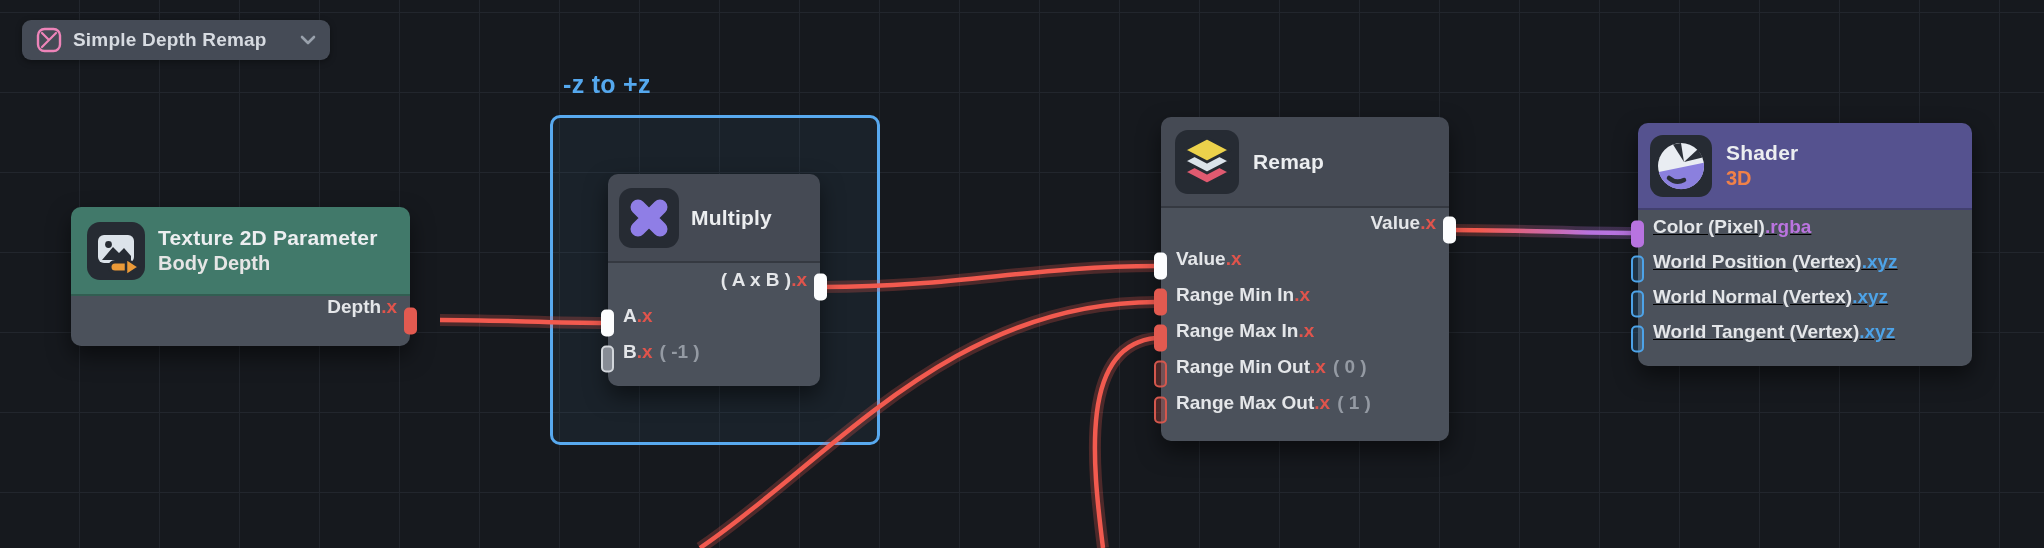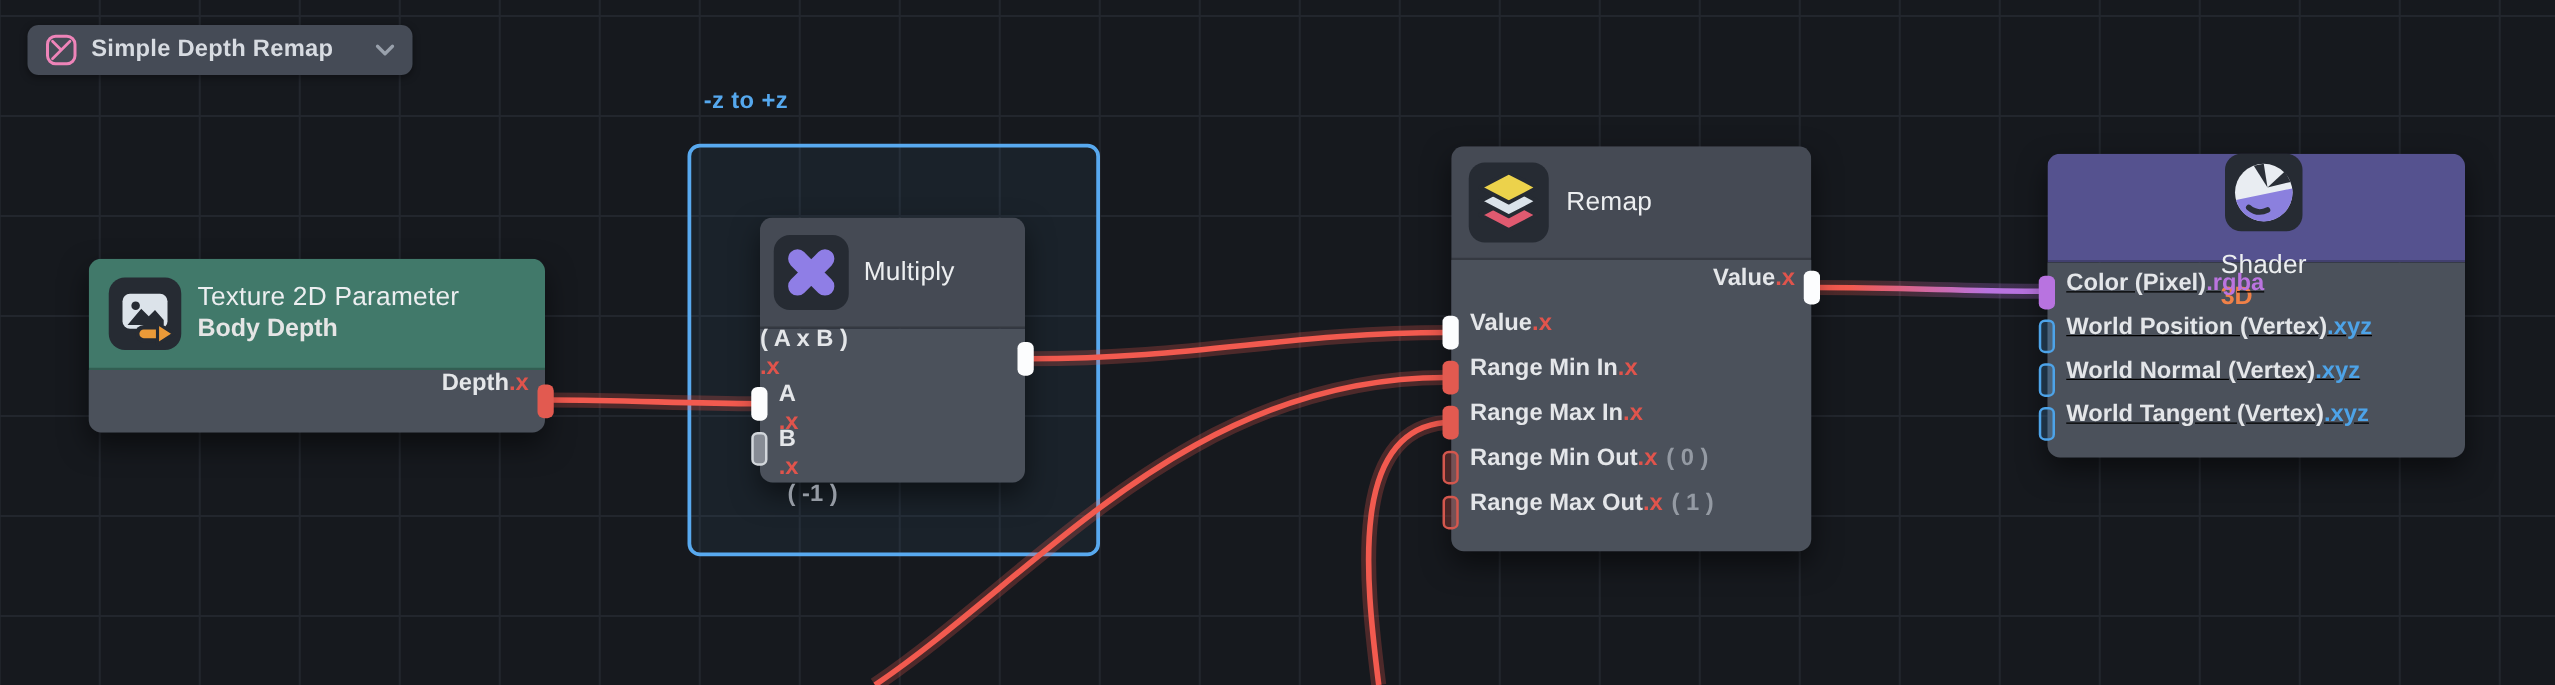--- a/index.html
+++ b/index.html
@@ -21,21 +21,21 @@
     box-shadow:0 2px 6px rgba(0,0,0,.35);z-index:6;
   }
   .graph-btn .gtxt{font-size:19px;font-weight:700;color:#d7dbe1;letter-spacing:.2px;white-space:nowrap;flex:1;}
   
   .group-box{
     position:absolute;left:550px;top:115px;width:330px;height:330px;
     border:3.5px solid #58a9ef;border-radius:10px;
     background:rgba(88,150,210,.07);box-sizing:border-box;z-index:1;
   }
   .group-label{
-    position:absolute;left:563px;top:70px;font-size:19px;font-weight:700;
+    position:absolute;left:563px;top:70px;font-size:25px;font-weight:700;
     color:#55a8ee;letter-spacing:.3px;z-index:1;
   }
   
   svg.wires{position:absolute;left:0;top:0;z-index:2;pointer-events:none;}
   svg.wires path{pointer-events:stroke;}
   .wmain{fill:none;stroke-width:4.5px;}
   .wglow{fill:none;stroke-width:12px;opacity:.25;}
   
   .node{
     position:absolute;border-radius:10px;z-index:3;
@@ -43,21 +43,21 @@
   }
   .nhead{
     display:flex;align-items:center;box-sizing:border-box;
     border-radius:10px 10px 0 0;border-bottom:2px solid rgba(0,0,0,.22);
   }
   .nicon{
     background:#262b33;border-radius:13px;display:flex;align-items:center;
     justify-content:center;flex:0 0 auto;
   }
   .ntitles{display:flex;flex-direction:column;justify-content:center;}
-  .ntitle{font-size:21px;font-weight:400;color:#eceef0;letter-spacing:.2px;line-height:26px;white-space:nowrap;text-align:right;}
+  .ntitle{font-size:21px;font-weight:700;color:#eceef0;letter-spacing:.2px;line-height:26px;white-space:nowrap;text-align:right;}
   .nsub{font-size:20px;font-weight:700;line-height:25px;white-space:nowrap;}
   .nbody{background:#4b515b;border-radius:0 0 10px 10px;box-sizing:border-box;}
   .row{position:relative;display:flex;font-size:19px;font-weight:700;color:#e4e6e9;}
   .row.in{padding-left:15px;}
   .row.out{justify-content:flex-end;padding-right:13px;}
   .sx-red{color:#e0544c;}
   .sx-blue{color:#4da3e8;}
   .sx-purple{color:#bb74e0;}
   .defval{color:#949aa3;margin-left:7px;}
   
@@ -67,37 +67,37 @@
   }
   .port.pin{left:-7px;}
   .port.pout{right:-7px;}
   .p-red{background:#e25a50;}
   .p-white{background:#fcfdfe;}
   .p-gray{background:#878c95;border:2px solid #d2d6db;}
   .p-red-muted{background:rgba(212,87,77,.3);border:2.5px solid #d4574d;}
   .p-purple{background:#b873e0;}
   .p-blue-muted{background:rgba(77,163,232,.22);border:2.5px solid #4da3e8;}
   
-  .node-texture{left:71px;top:207px;width:365px;}
+  .node-texture{left:71px;top:207px;width:339px;}
   .node-texture .nhead{height:89px;background:#41796a;padding:0 0 0 16px;gap:13px;}
   .node-texture .nicon{width:58px;height:58px;}
   .node-texture .nsub{color:#e5e5e5;}
   .node-texture .row{height:50px;}
   .node-multiply{left:608px;top:174px;width:212px;}
   .node-multiply .nhead{height:89px;background:#454a54;padding:0 0 0 11px;gap:12px;}
   .node-multiply .nicon{width:60px;height:60px;}
   .node-multiply .nbody{padding:6px 0 9px;}
-  .node-multiply .row{height:36px;flex-direction:column;}
+  .node-multiply .row{height:36px;}
   .node-remap{left:1161px;top:117px;width:288px;}
   .node-remap .nhead{height:91px;background:#454a54;padding:0 0 0 14px;gap:14px;}
   .node-remap .nicon{width:64px;height:64px;}
   .node-remap .nbody{padding:4px 0 13px;}
   .node-remap .row{height:36px;}
   .node-shader{left:1638px;top:123px;width:334px;}
-  .node-shader .nhead{height:87px;background:#55528f;padding:0 0 0 12px;gap:14px;flex-direction:column;}
+  .node-shader .nhead{height:87px;background:#55528f;padding:0 0 0 12px;gap:14px;}
   .node-shader .nicon{width:62px;height:62px;}
   .node-shader .nsub{color:#f08148;}
   .node-shader .nbody{padding:6px 0 10px;text-decoration:underline;}
   .node-shader .row{height:35px;}
 </style>
 </head>
 <body>
 
 <div id="canvas">
 

